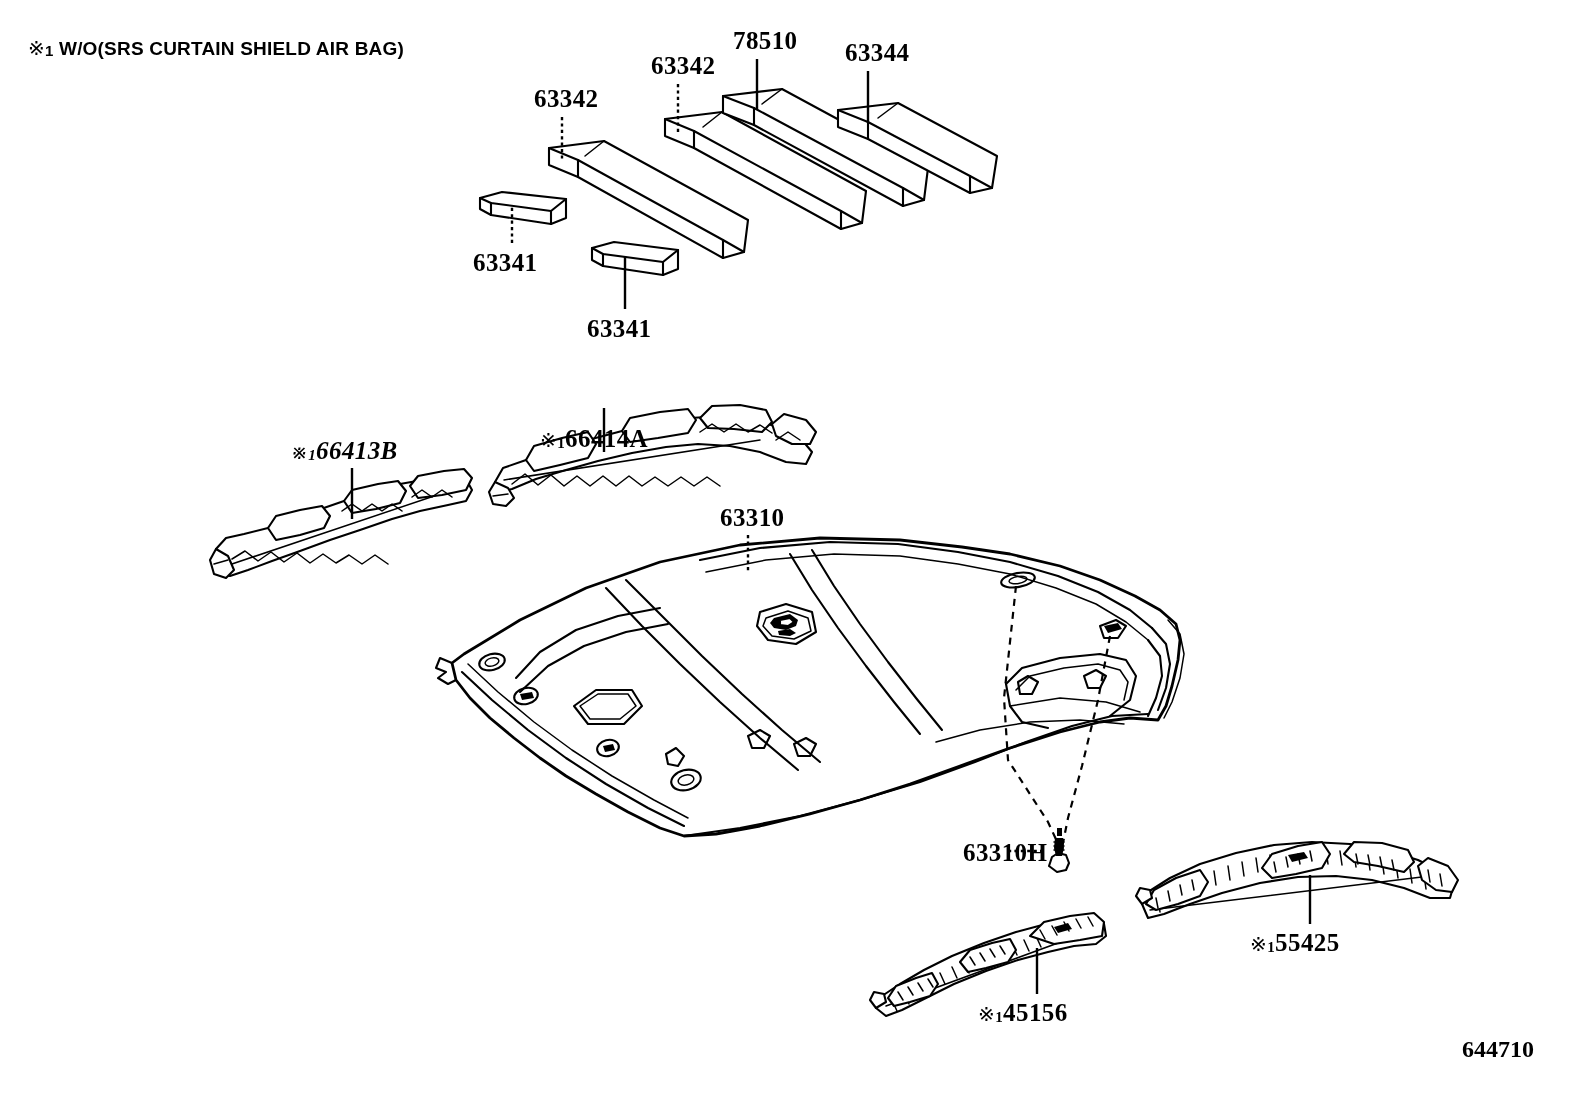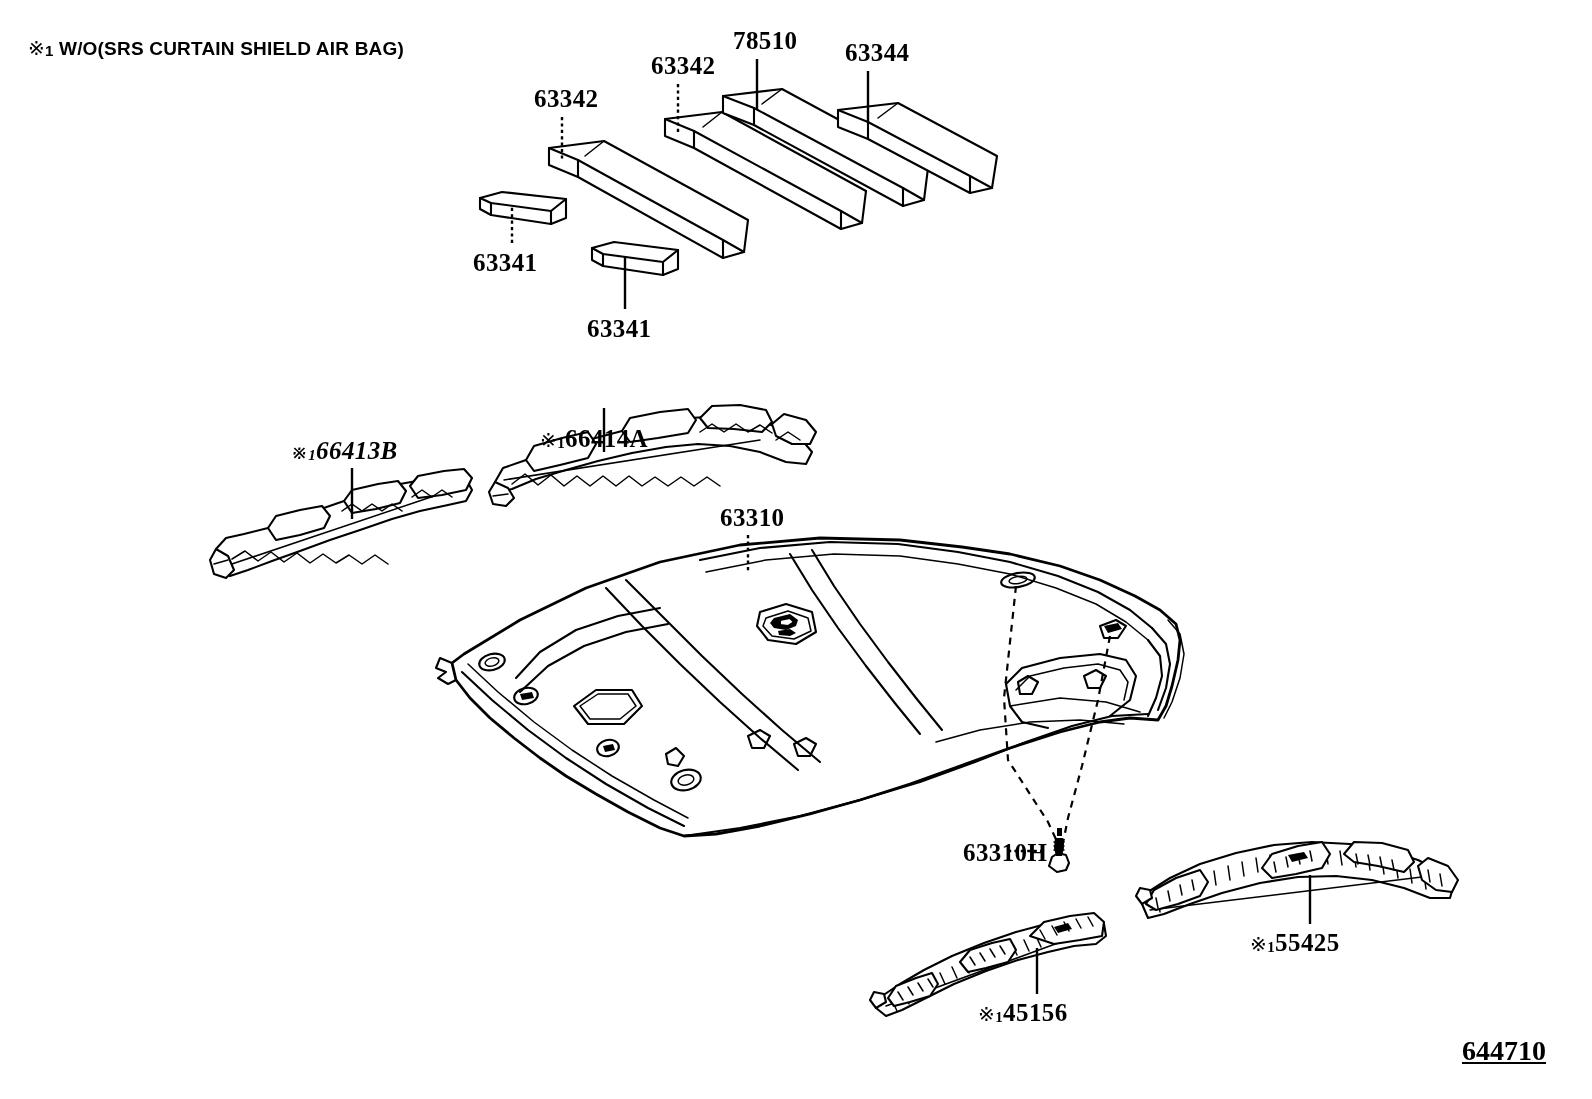--- a/index.html
+++ b/index.html
@@ -35,23 +35,22 @@
     letter-spacing: 0.4px;
   }
   .lbl.note {
     font-family: "Liberation Sans", sans-serif;
     font-size: 19px;
     font-weight: bold;
     letter-spacing: 0.2px;
   }
   .lbl.fig {
     font-family: "Liberation Serif", serif;
-    font-size: 28px;
+    font-size: 24px;
     font-weight: bold;
-    text-decoration: underline;
   }
   .mark {
     font-family: "DejaVu Sans", sans-serif;
     font-size: 20px;
     font-weight: normal;
   }
   .mark-sub {
     font-size: 15px;
     font-weight: bold;
     position: relative;

